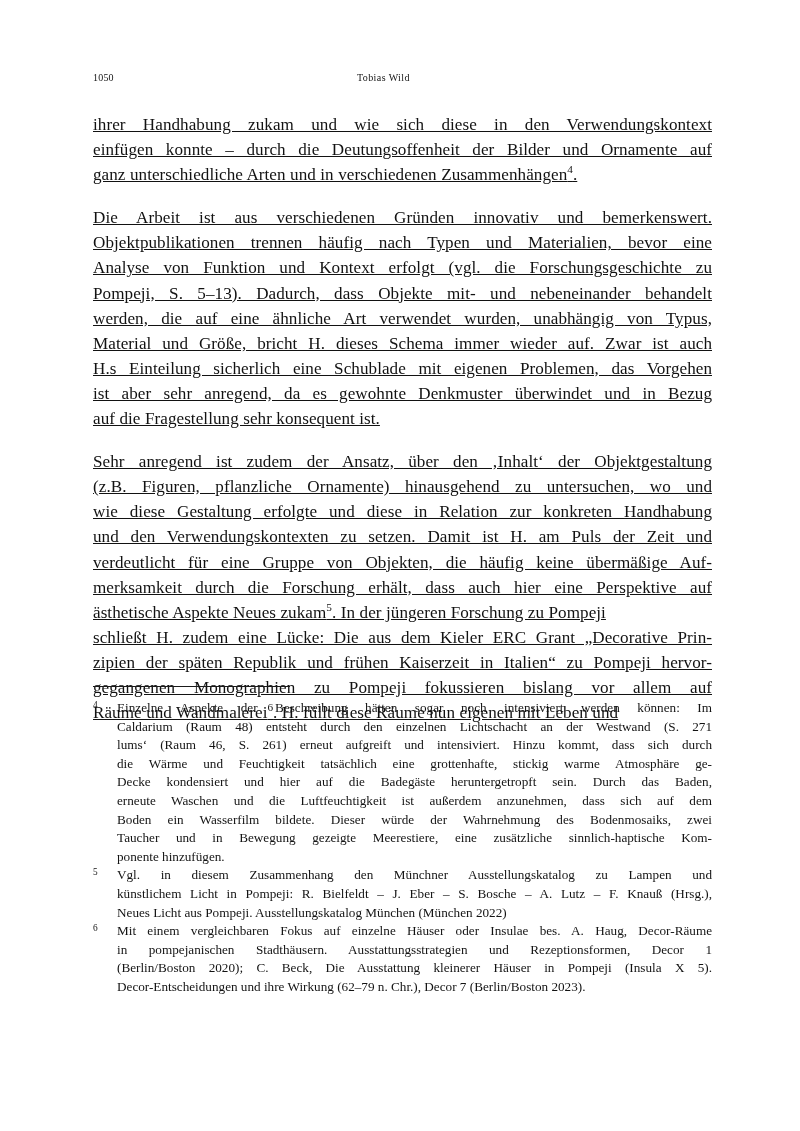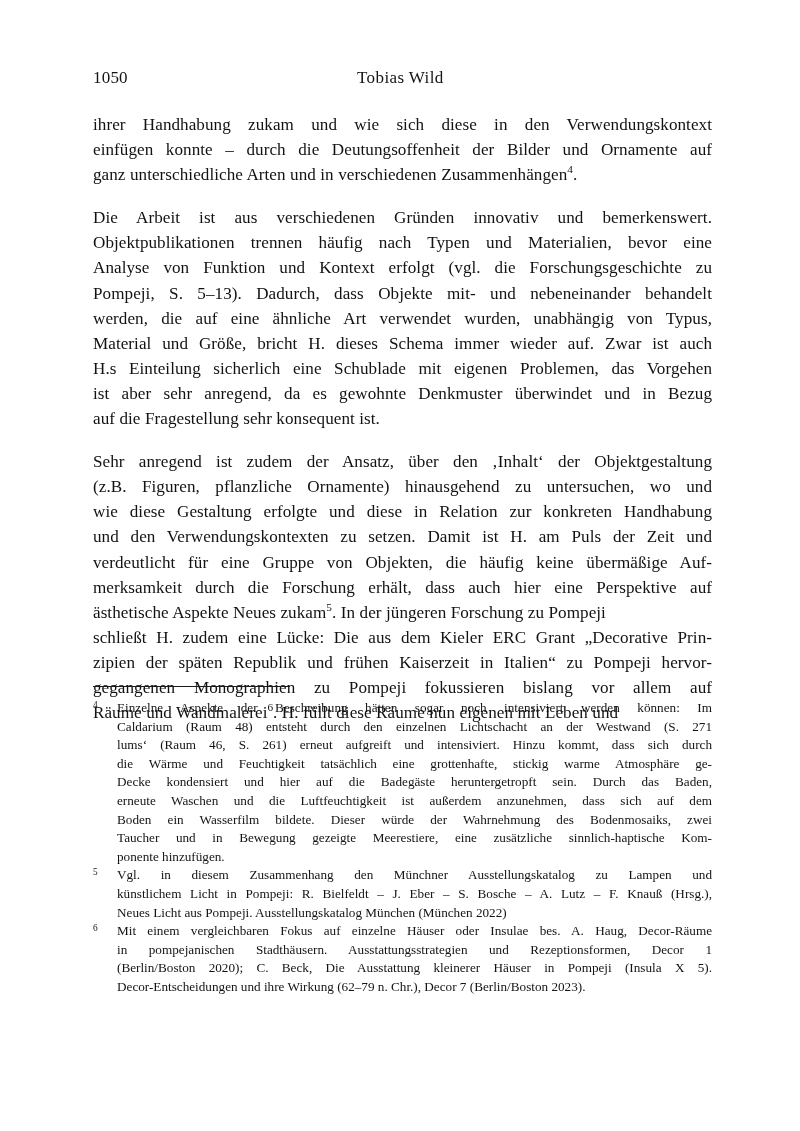--- a/index.html
+++ b/index.html
@@ -24,21 +24,21 @@
     box-sizing: border-box;
   }
 
   
   .running-head {
     position: absolute;
     top: 68px;
     left: 93px;
     width: 619px;
     height: 20px;
-    font-size: 17px;
+    font-size: 10px;
     line-height: 20px;
     letter-spacing: 0.2px;
     color: #141414;
   }
   .folio {
     position: absolute;
     left: 0;
     top: 0;
   }
   .head-title {
@@ -59,20 +59,21 @@
   p.para {
     margin: 0 0 0 0;
     font-size: 17.1px;
     line-height: 25.1px;
     text-align: justify;
     text-justify: inter-word;
     letter-spacing: 0.06px;
     word-spacing: 0.1px;
     color: #121212;
     hyphens: none;
+    text-decoration: underline;
   }
   p.para + p.para {
     margin-top: 18px;
   }
   
   p.para > .ln {
     display: block;
     white-space: nowrap;
   }
   p.para > .ln.j {

